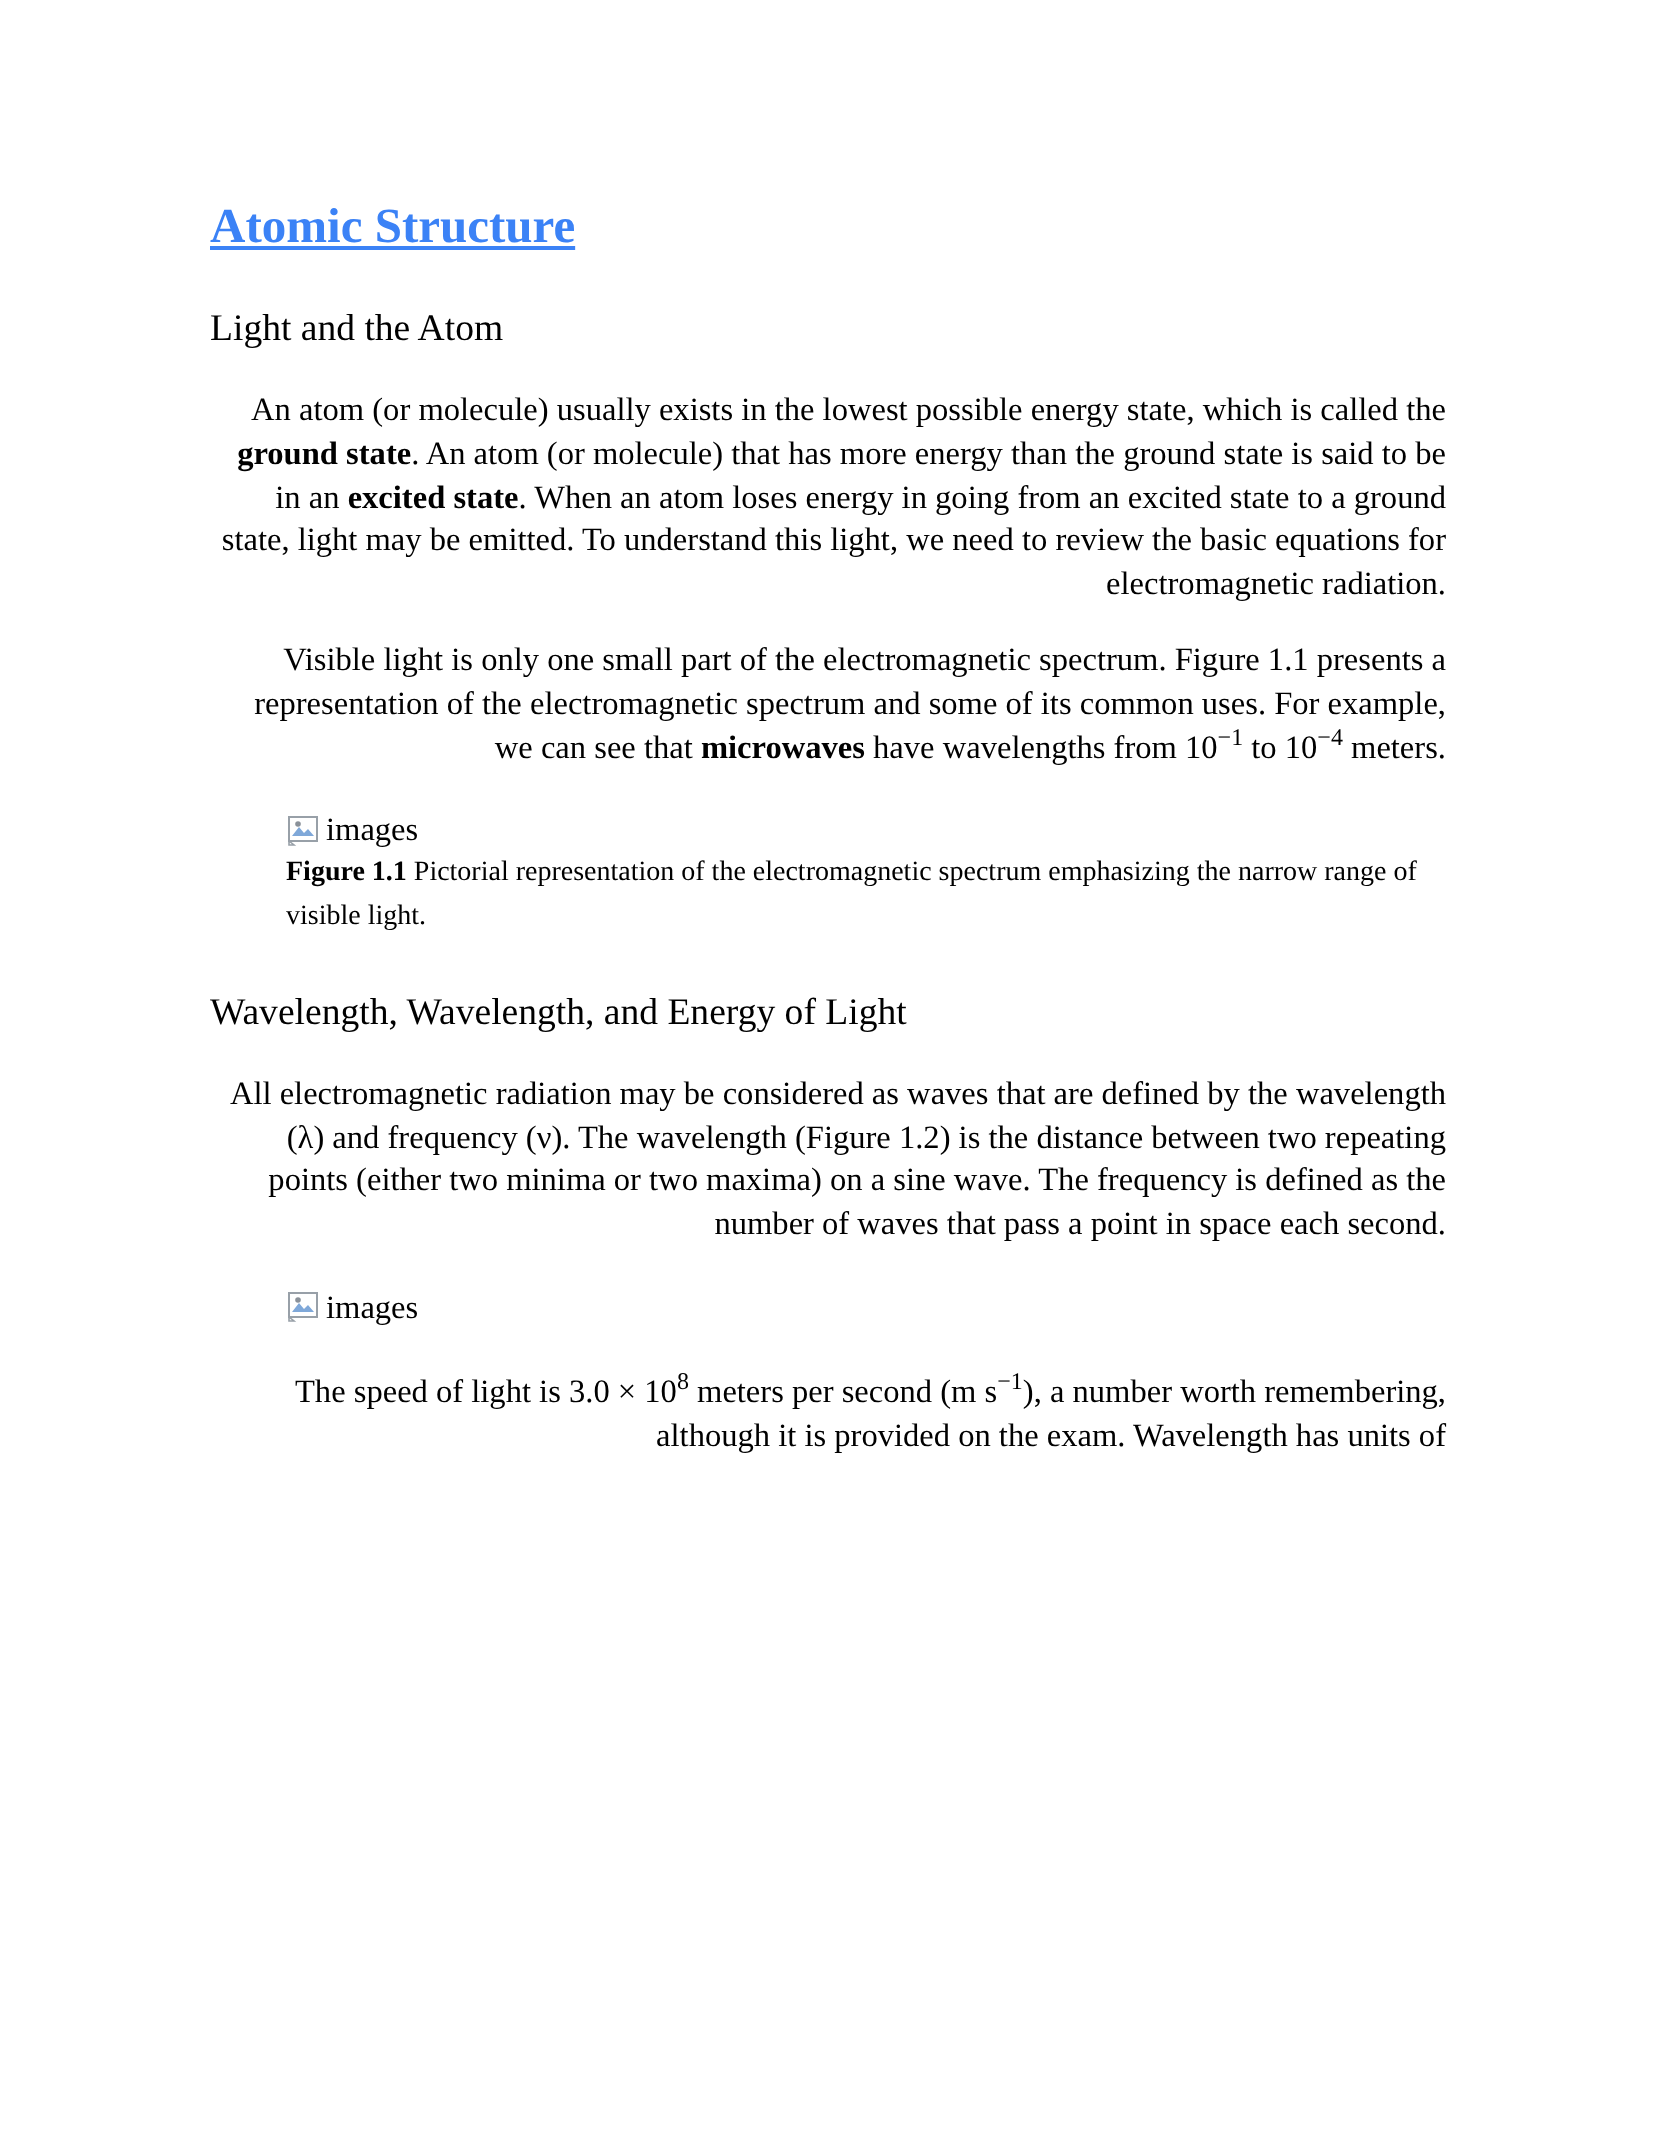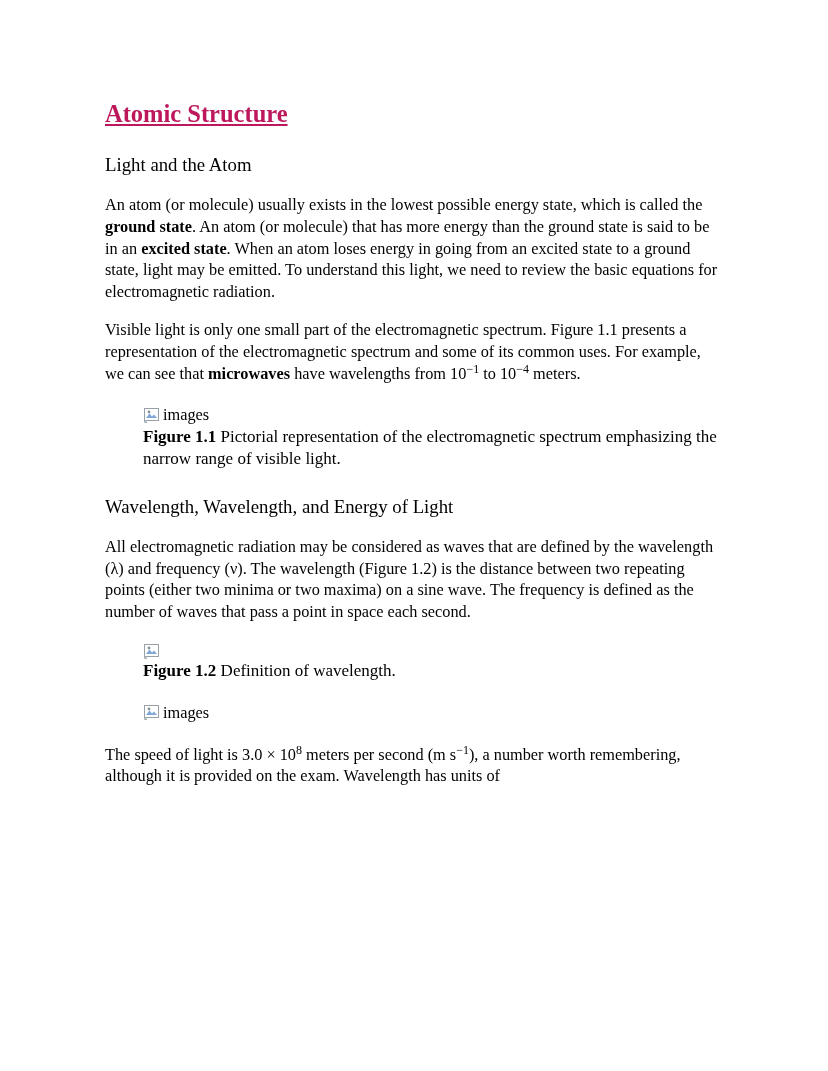--- a/index.html
+++ b/index.html
@@ -5,36 +5,36 @@
   html,body { margin:0; padding:0; background:#ffffff; }
   body {
     width:828px; height:1071px;
     font-family:"Liberation Serif", serif;
     color:#000000;
     overflow:hidden;
   }
   .page { padding:88px 105px 0 105px; width:618px; }
 
   h1.doc-title { font-size:24.5px; margin:12px 0 22px 0; font-weight:bold; }
-  h1.doc-title a { color:#be185d; text-decoration:underline; }
+  h1.doc-title a { color:#3b82f6; text-decoration:underline; }
 
   h2.sec-h { font-size:18.8px; margin:26px 0 18px 0; font-weight:normal; }
 
   p.body-p {
     font-size:16.3px; line-height:21.8px; margin:16px 0 16px 0;
-    text-align:left;
+    text-align:right;
   }
   p.body-p b { font-weight:bold; }
 
   sup { font-size:12px; line-height:0; vertical-align:super; }
 
   .figure { margin:20px 0 20px 38px; }
   .img-line { display:flex; gap:2px; font-size:16.3px; line-height:21.8px; }
   .img-icon { display:inline-flex; align-items:center; }
-  .fig-caption { font-size:17px; line-height:21.8px; margin:0; }
+  .fig-caption { font-size:14px; line-height:21.8px; margin:0; }
   .fig-caption b { font-weight:bold; }
 </style>
 </head>
 <body>
 
 <div class="page">
 
   <h1 class="doc-title"><a href="#">Atomic Structure</a></h1>
 
   <h2 class="sec-h">Light and the Atom</h2>
@@ -56,33 +56,20 @@
       </span>
       <span>images</span>
     </div>
     <p class="fig-caption"><b>Figure 1.1</b><span> Pictorial representation of the electromagnetic spectrum emphasizing the narrow range of visible light.</span></p>
   </div>
 
   <h2 class="sec-h">Wavelength, Wavelength, and Energy of Light</h2>
 
   <p class="body-p">All electromagnetic radiation may be considered as waves that are defined by the wavelength (λ) and frequency (ν). The wavelength (Figure 1.2) is the distance between two repeating points (either two minima or two maxima) on a sine wave. The frequency is defined as the number of waves that pass a point in space each second.</p>
 
-  <div class="figure">
-    <div class="img-line">
-      <span class="img-icon">
-        <svg width="18" height="17" viewBox="0 0 18 17" aria-hidden="true">
-          <rect x="1.5" y="1.5" width="14" height="12" fill="#ffffff" stroke="#98a0a8" stroke-width="1"></rect>
-          <path d="M3 11 L6.5 6.5 L9 9.5 L11 7.5 L14 11 Z" fill="#7fa8d9"></path>
-          <circle cx="6" cy="5" r="1.4" fill="#8a9199"></circle>
-          <path d="M1.5 13.5 L4 15.5 L1.5 15.5 Z" fill="#ffffff" stroke="#98a0a8" stroke-width="0.8"></path>
-        </svg>
-      </span>
-    </div>
-    <p class="fig-caption"><b>Figure 1.2</b><span> Definition of wavelength.</span></p>
-  </div>
 
 
   <div class="figure">
     <div class="img-line">
       <span class="img-icon">
         <svg width="18" height="17" viewBox="0 0 18 17" aria-hidden="true">
           <rect x="1.5" y="1.5" width="14" height="12" fill="#ffffff" stroke="#98a0a8" stroke-width="1"></rect>
           <path d="M3 11 L6.5 6.5 L9 9.5 L11 7.5 L14 11 Z" fill="#7fa8d9"></path>
           <circle cx="6" cy="5" r="1.4" fill="#8a9199"></circle>
           <path d="M1.5 13.5 L4 15.5 L1.5 15.5 Z" fill="#ffffff" stroke="#98a0a8" stroke-width="0.8"></path>

